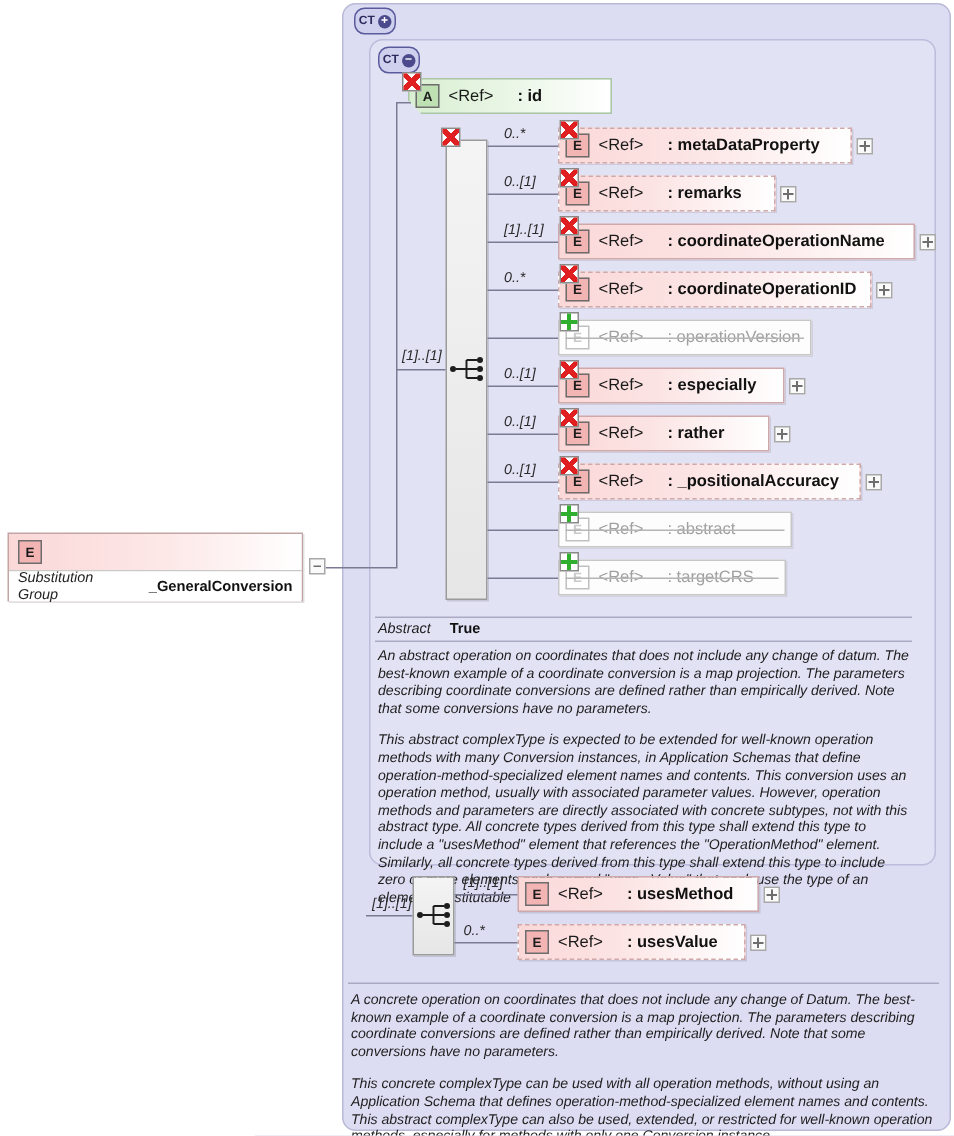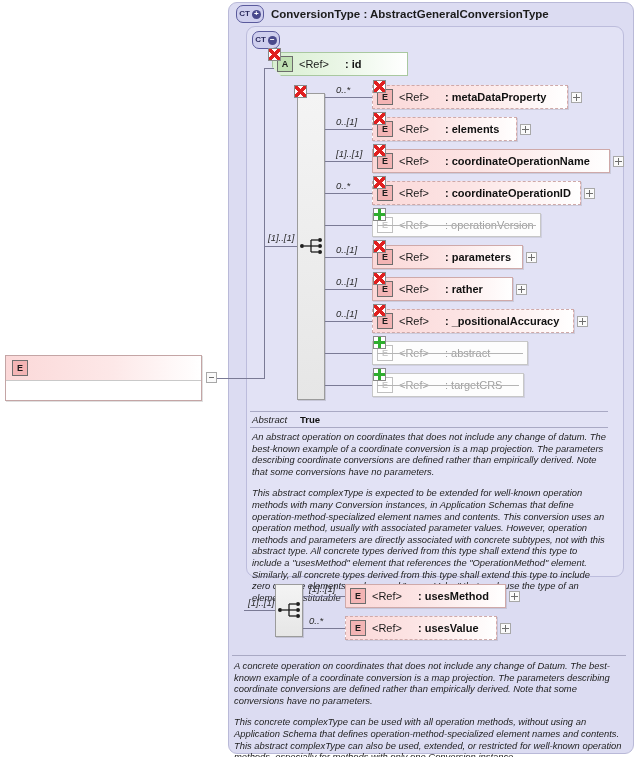--- a/index.html
+++ b/index.html
@@ -216,37 +216,40 @@
 </head>
 <body>
 
 <div class="ct-panel" style="left:228px; top:2px; width:406px; height:752px;"></div>
 
 <div class="ct-head" style="left:236px; top:5px;">
   <span class="ct-badge">
     <span>CT</span>
       <span class="sgn">+</span>
   </span>
-  <span class="ct-title">ConversionType : AbstractGeneralConversionType</span>
 </div>
 
 <div class="ct-panel inner" style="left:246px; top:26px; width:378px; height:551px;"></div>
 
 <div class="ct-head" style="left:252px; top:31px;">
   <span class="ct-badge">
     <span>CT</span>
       <span class="sgn">−</span>
   </span>
 </div>
 
 <div class="convbox" style="left:5px; top:355px; width:197px; height:46px;">
   <div class="top">
     <span class="node-icon" style="background:#f3b4b4;border-color:#6d6d6d;">E</span>
   </div>
   <div class="sep"></div>
+  <div class="sg">
+    <span class="k">Substitution Group</span>
+    <span class="v">_GeneralConversion</span>
+  </div>
 </div>
 
 <div class="collapser" style="left:206px; top:372px;"></div>
 <div class="hline" style="left:217px; top:378px; width:47px;"></div>
 
 <div class="node attr" style="left:272px; top:52px; width:136px;">
   <span class="node-icon">A</span>
   <span class="node-ref">&lt;Ref&gt;</span>
   <span class="node-name">: id</span>
 </div>
@@ -277,21 +280,21 @@
       <span class="node-ref">&lt;Ref&gt;</span>
       <span class="node-name">: metaDataProperty</span>
     </div>
     <div class="hline" style="left: 325px; top: 97px; width: 47px;"></div>
     <div class="card" style="left: 336px; top: 84px;">0..*</div>
     <div class="xbadge" style="left: 373px; top: 80px;"></div>
     <div class="expander" style="left: 571px; top: 92px;"></div>
     <div class="node elem opt" style="left: 372px; top: 117px; width: 145px;">
       <span class="node-icon">E</span>
       <span class="node-ref">&lt;Ref&gt;</span>
-      <span class="node-name">: elements</span>
+      <span class="node-name">: remarks</span>
     </div>
     <div class="hline" style="left: 325px; top: 129px; width: 47px;"></div>
     <div class="card" style="left: 336px; top: 116px;">0..[1]</div>
     <div class="xbadge" style="left: 373px; top: 112px;"></div>
     <div class="expander" style="left: 520px; top: 124px;"></div>
     <div class="node elem" style="left: 372px; top: 149px; width: 238px;">
       <span class="node-icon">E</span>
       <span class="node-ref">&lt;Ref&gt;</span>
       <span class="node-name">: coordinateOperationName</span>
     </div>
@@ -312,21 +315,21 @@
       <span class="node-icon">E</span>
       <span class="node-ref">&lt;Ref&gt;</span>
       <span class="node-name">: operationVersion</span>
       <span class="strike"></span>
     </div>
     <div class="hline" style="left: 325px; top: 225px; width: 47px;"></div>
     <div class="pbadge" style="left: 373px; top: 208px;"></div>
     <div class="node elem" style="left: 372px; top: 245px; width: 151px;">
       <span class="node-icon">E</span>
       <span class="node-ref">&lt;Ref&gt;</span>
-      <span class="node-name">: parameters</span>
+      <span class="node-name">: especially</span>
     </div>
     <div class="hline" style="left: 325px; top: 257px; width: 47px;"></div>
     <div class="card" style="left: 336px; top: 244px;">0..[1]</div>
     <div class="xbadge" style="left: 373px; top: 240px;"></div>
     <div class="expander" style="left: 526px; top: 252px;"></div>
     <div class="node elem" style="left: 372px; top: 277px; width: 141px;">
       <span class="node-icon">E</span>
       <span class="node-ref">&lt;Ref&gt;</span>
       <span class="node-name">: rather</span>
     </div>

